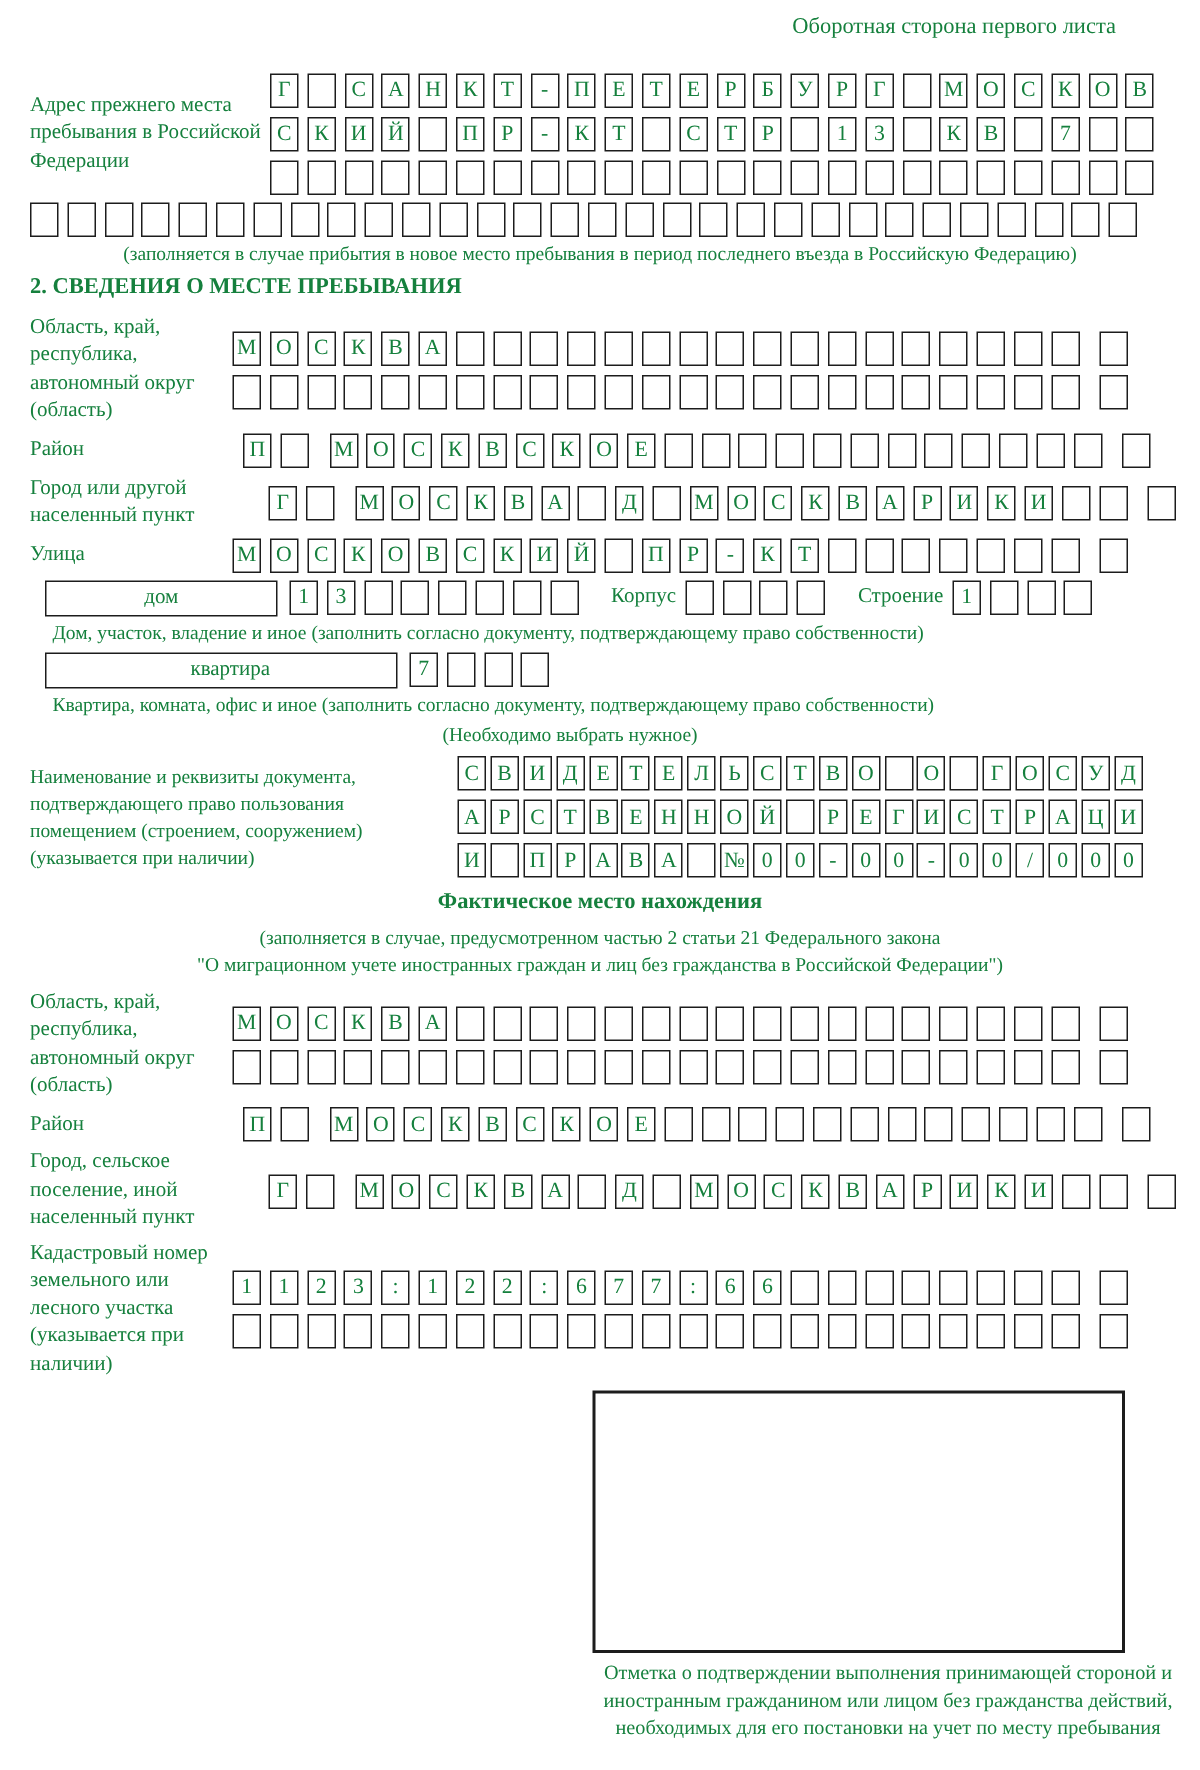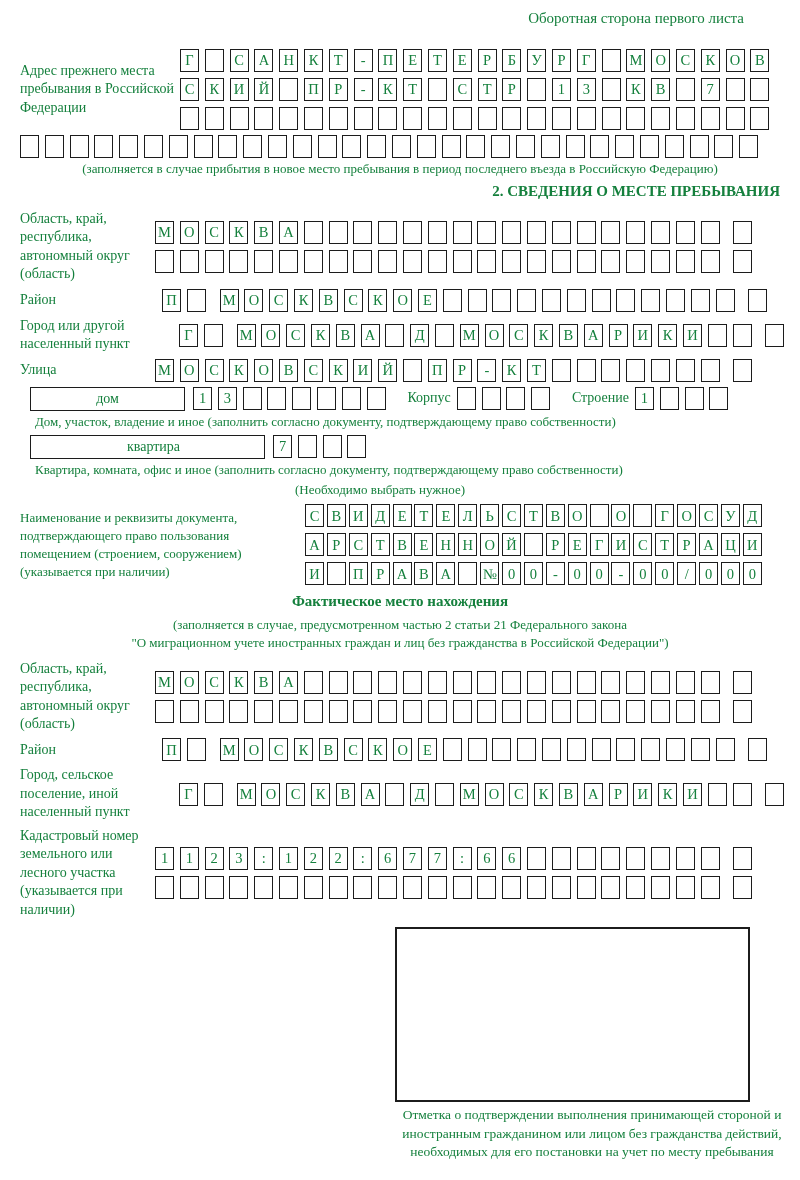--- a/index.html
+++ b/index.html
@@ -22,21 +22,21 @@
     width:19px;height:23px;box-sizing:border-box;flex:none;
     border:1.6px solid #1c1c1c;margin-right:5.8px;
     display:flex;align-items:center;justify-content:center;
     font-size:14.5px;line-height:1;
   }
   .tight .cell{margin-right:2.9px;}
   .gap-before{margin-left:8px;}
   .fullrow{margin:1px 0 3px 0;}
   .note{font-size:13px;line-height:1.3;}
   .center{text-align:center;}
-  .sec-title{font-size:15px;font-weight:bold;text-align:right;margin:5px 0 10px 0;}
+  .sec-title{font-size:15px;font-weight:bold;text-align:left;margin:5px 0 10px 0;}
   .sub-title{font-size:15px;font-weight:bold;text-align:center;margin:8px 0 6px 0;}
   .house-row{display:flex;align-items:flex-start;margin:3px 0 3px 0;}
   .labelbox{
     border:1.6px solid #1c1c1c;height:24px;box-sizing:border-box;flex:none;
     display:flex;align-items:center;justify-content:center;font-size:14px;
   }
   .dom-box{width:155px;margin-left:10px;margin-right:8px;}
   .kv-box{width:235px;margin-left:10px;margin-right:8px;padding-left:12px;}
   .inline-label{font-size:14px;flex:none;margin:3px 6px 0 16px;}
   .side-note{font-size:13px;margin:1px 0 4px 15px;}

